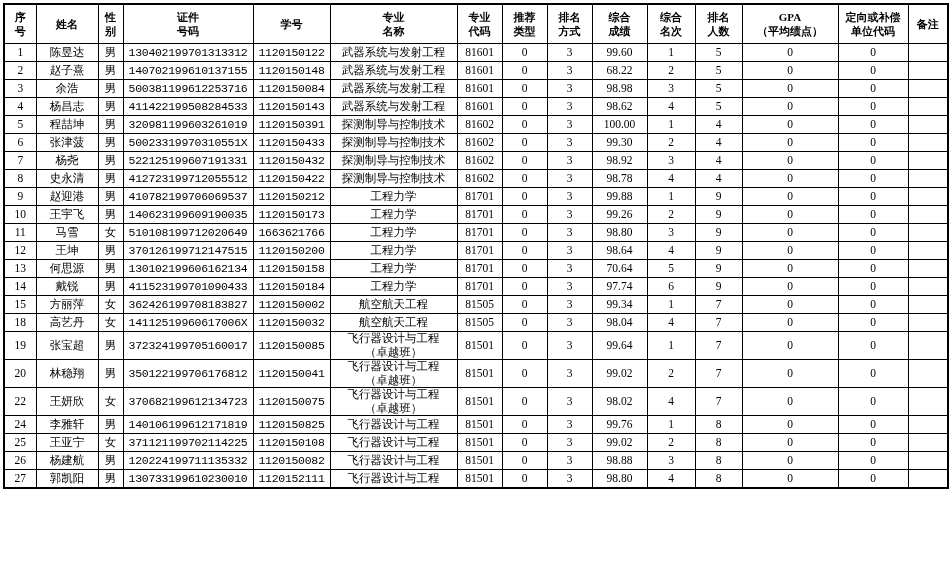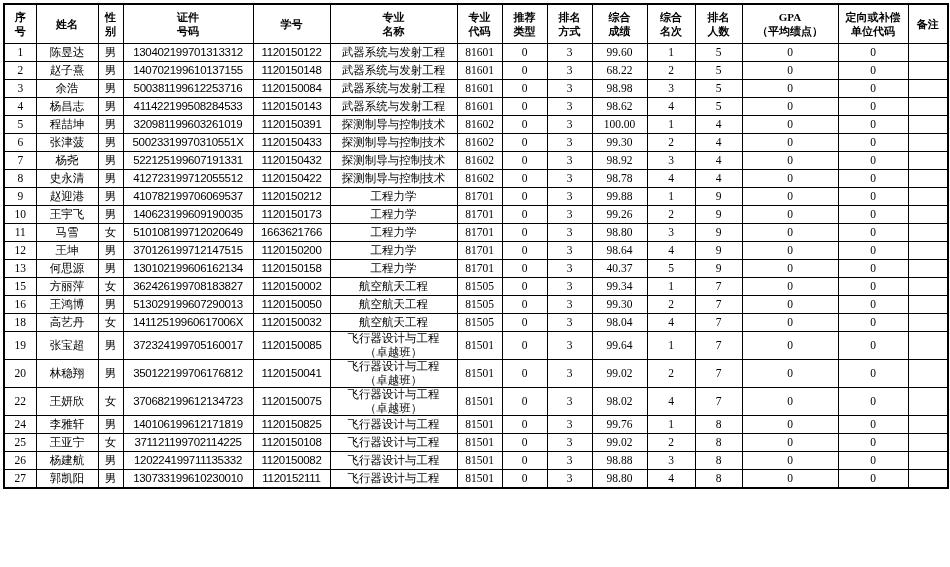--- a/index.html
+++ b/index.html
@@ -42,21 +42,21 @@
   table.roster td {
     font-size: 11.5px;
     line-height: 1.15;
     height: 17px;
   }
   table.roster tr.tall td {
     height: 27px;
     white-space: normal;
   }
   td.num {
-    font-family: Liberation Sans, sans-serif;
+    font-family: Liberation Mono, monospace;
     letter-spacing: -0.3px;
   }
 </style>
 </head>
 <body>
 
 <div class="sheet">
   <table class="roster">
     <colgroup>
         <col style="width: 32px;">
@@ -302,22 +302,39 @@
         <tr>
           <td>13</td>
           <td>何思源</td>
           <td>男</td>
           <td class="num">130102199606162134</td>
           <td class="num">1120150158</td>
           <td>工程力学</td>
           <td>81701</td>
           <td>0</td>
           <td>3</td>
-          <td>40.37</td>
-          <td>5</td>
+          <td>70.64</td>
+          <td>5</td>
+          <td>9</td>
+          <td>0</td>
+          <td>0</td>
+          <td></td>
+        </tr>
+        <tr>
+          <td>14</td>
+          <td>戴锐</td>
+          <td>男</td>
+          <td class="num">411523199701090433</td>
+          <td class="num">1120150184</td>
+          <td>工程力学</td>
+          <td>81701</td>
+          <td>0</td>
+          <td>3</td>
+          <td>97.74</td>
+          <td>6</td>
           <td>9</td>
           <td>0</td>
           <td>0</td>
           <td></td>
         </tr>
         <tr>
           <td>15</td>
           <td>方丽萍</td>
           <td>女</td>
           <td class="num">362426199708183827</td>
@@ -327,37 +344,20 @@
           <td>0</td>
           <td>3</td>
           <td>99.34</td>
           <td>1</td>
           <td>7</td>
           <td>0</td>
           <td>0</td>
           <td></td>
         </tr>
         <tr>
-          <td>16</td>
-          <td>王鸿博</td>
-          <td>男</td>
-          <td class="num">513029199607290013</td>
-          <td class="num">1120150050</td>
-          <td>航空航天工程</td>
-          <td>81505</td>
-          <td>0</td>
-          <td>3</td>
-          <td>99.30</td>
-          <td>2</td>
-          <td>7</td>
-          <td>0</td>
-          <td>0</td>
-          <td></td>
-        </tr>
-        <tr>
           <td>18</td>
           <td>高艺丹</td>
           <td>女</td>
           <td class="num">14112519960617006X</td>
           <td class="num">1120150032</td>
           <td>航空航天工程</td>
           <td>81505</td>
           <td>0</td>
           <td>3</td>
           <td>98.04</td>

